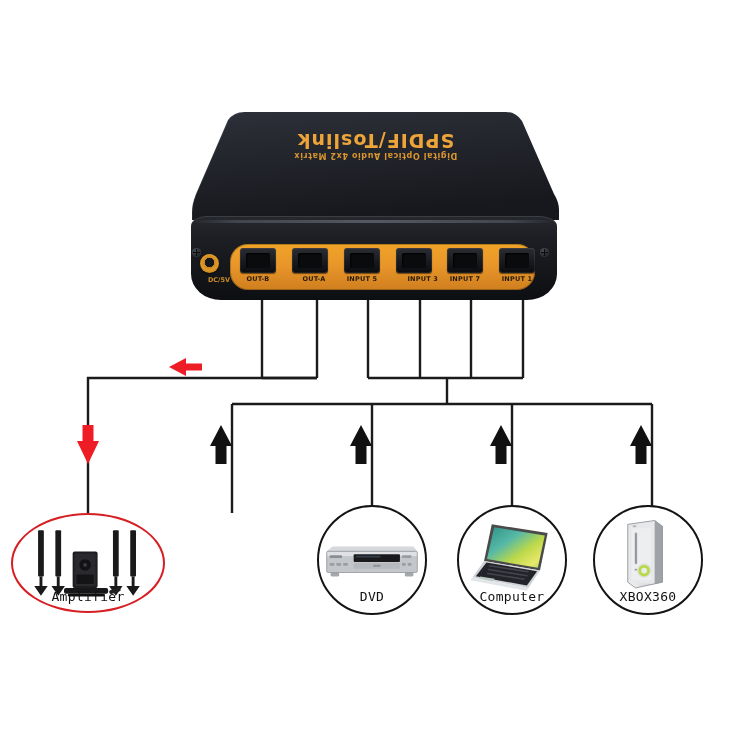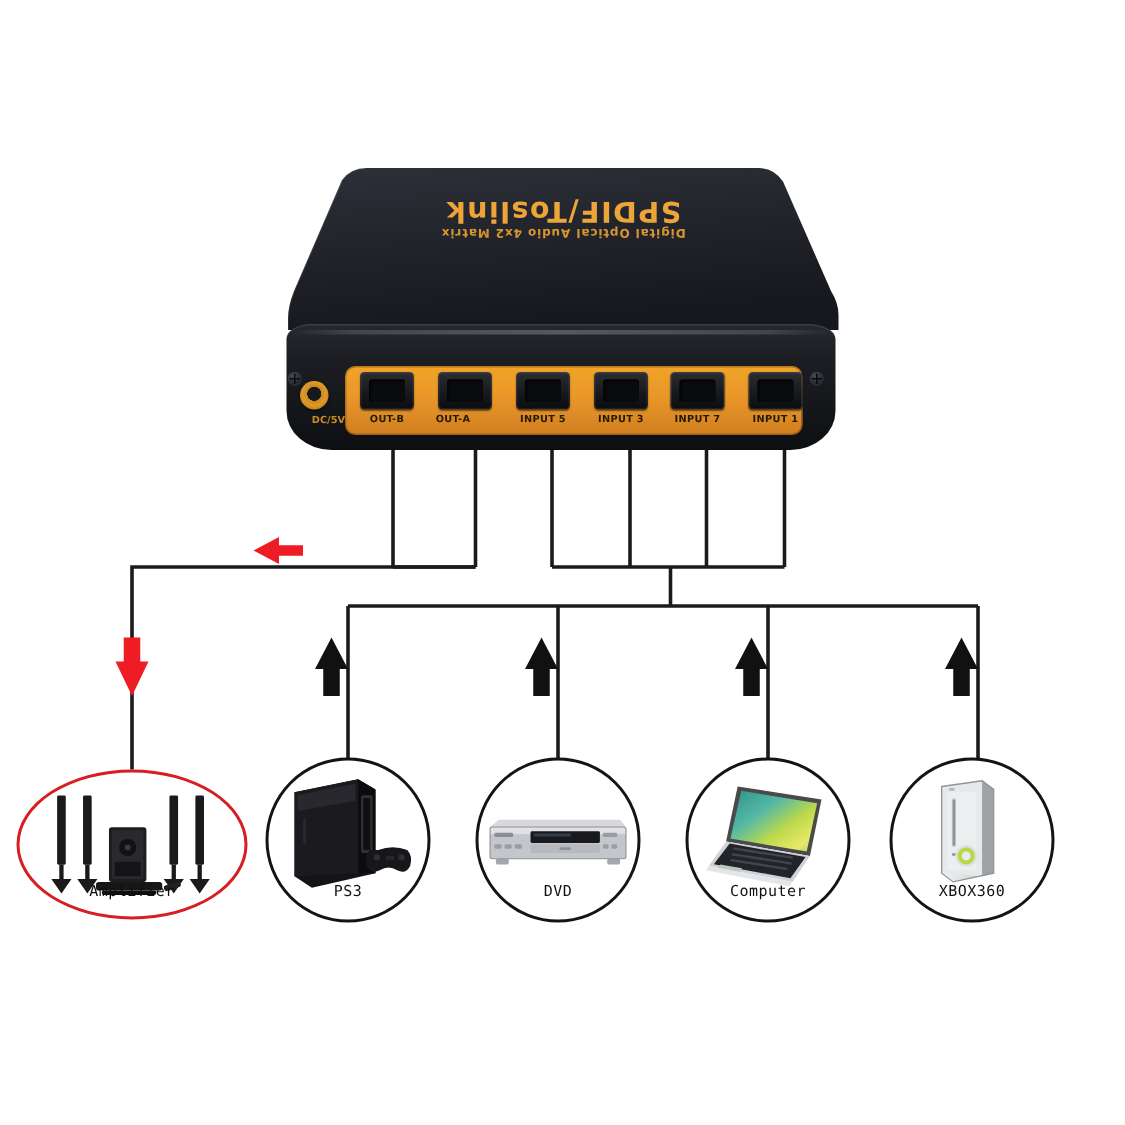--- a/index.html
+++ b/index.html
@@ -84,21 +84,21 @@
     margin-bottom: 1px;
   }
   
   .port-strip {
     position: absolute;
     left: 42px;
     top: 136px;
     width: 305px;
     height: 46px;
     background: linear-gradient(180deg,#f0a427 0%, #e9962a 45%, #d07f1f 100%);
-    border-radius: 7px;
+    border-radius: 18px;
     box-shadow: inset 0 0 0 1px rgba(0,0,0,0.25);
   }
   .port {
     position: absolute;
     top: 4px;
     width: 36px;
     height: 25px;
     background: linear-gradient(180deg,#2b2d33 0%, #17181c 60%, #0b0c0e 100%);
     border-radius: 3px;
     box-shadow: inset 0 0 0 1px rgba(255,255,255,0.08), 0 1px 1px rgba(0,0,0,0.5);
@@ -172,21 +172,21 @@
     box-sizing: border-box;
   }
   .dev-circle.black { border: 2.5px solid #141414; }
   .dev-circle.red   { border: 2.5px solid #d61f22; }
   .dev-caption {
     position: absolute;
     left: 0;
     width: 100%;
     text-align: center;
     font-family: "DejaVu Sans Mono", monospace;
-    font-size: 10px;
+    font-size: 13px;
     color: #111;
     letter-spacing: 0.3px;
     white-space: nowrap;
   }
   .dev-art {
     position: absolute;
     left: 0; top: 0;
     width: 100%; height: 100%;
   }
 </style>
@@ -263,23 +263,23 @@
 
     <div class="port-strip">
       <div class="port" style="left:10px;"></div>
       <div class="port" style="left:62px;"></div>
       <div class="port" style="left:114px;"></div>
       <div class="port" style="left:166px;"></div>
       <div class="port" style="left:217px;"></div>
       <div class="port" style="left:269px;"></div>
 
       <div class="port-label" style="left:4px;">OUT-B</div>
-      <div class="port-label" style="left:48px;">OUT-A</div>
+      <div class="port-label" style="left:60px;">OUT-A</div>
       <div class="port-label" style="left:108px;">INPUT 5</div>
-      <div class="port-label" style="left:160px;">INPUT 3</div>
+      <div class="port-label" style="left:160px;text-align:right;">INPUT 3</div>
       <div class="port-label" style="left:211px;">INPUT 7</div>
       <div class="port-label" style="left:263px;">INPUT 1</div>
     </div>
   </div>
 
   <div class="dev-circle red" style="left:11px; top:513px; width:154px; height:100px; border-radius:50%;">
     <svg class="dev-art" viewBox="0 0 154 100">
 
       <g fill="#1a1a1a">
         <rect x="25" y="16" width="6" height="48" rx="1"></rect>
@@ -308,45 +308,20 @@
       <rect x="52" y="76" width="46" height="6" rx="2" fill="#17171a"></rect>
       <rect x="56" y="82" width="38" height="3" rx="1.5" fill="#0f0f11"></rect>
 
       <g fill="#202024">
         <rect x="99" y="77" width="12" height="4" rx="1.5" transform="rotate(-18 105 79)"></rect>
       </g>
     </svg>
     <div class="dev-caption" style="top:74px;">Amplifier</div>
   </div>
 
-  <div class="dev-circle black" style="left:177px; top:505px; width:110px; height:110px;">
-    <svg class="dev-art" viewBox="0 0 110 110">
-
-      <g>
-        <path d="M18,22 L62,13 L74,20 L74,78 L30,88 L18,80 Z" fill="#141417"></path>
-        <path d="M18,22 L62,13 L62,78 L18,80 Z" fill="#1b1b1f"></path>
-        <path d="M62,13 L74,20 L74,78 L62,78 Z" fill="#0c0c0e"></path>
-
-        <path d="M20,24 L60,16 L60,28 L20,35 Z" fill="#2a2a31" opacity="0.85"></path>
-
-        <rect x="64" y="24" width="8" height="40" rx="1.5" fill="#303036"></rect>
-        <rect x="65.5" y="26" width="5" height="36" rx="1" fill="#101013"></rect>
-
-        <rect x="24" y="40" width="2" height="18" rx="1" fill="#2e2e35" opacity="0.7"></rect>
-      </g>
-
-      <g>
-        <path d="M76,62 Q86,58 96,62 Q100,66 98,73 Q95,79 89,76 Q86,74 83,74 Q80,74 77,76 Q71,79 68,73 Q66,66 70,62 Z" fill="#17171b"></path>
-        <circle cx="75" cy="67" r="2.2" fill="#2e2e35"></circle>
-        <circle cx="92" cy="67" r="2.2" fill="#2e2e35"></circle>
-        <rect x="81" y="66" width="6" height="3" rx="1" fill="#26262c"></rect>
-      </g>
-    </svg>
-    <div class="dev-caption" style="top:82px;">PS3</div>
-  </div>
 
   <div class="dev-circle black" style="left:317px; top:505px; width:110px; height:110px;">
     <svg class="dev-art" viewBox="0 0 110 110">
       <g>
 
         <path d="M8,46 L14,41 L98,41 L102,46 Z" fill="#d6d8db"></path>
 
         <rect x="8" y="46" width="94" height="22" rx="1.5" fill="#c3c6ca"></rect>
         <rect x="8" y="46" width="94" height="5" fill="#dfe1e4"></rect>
 

